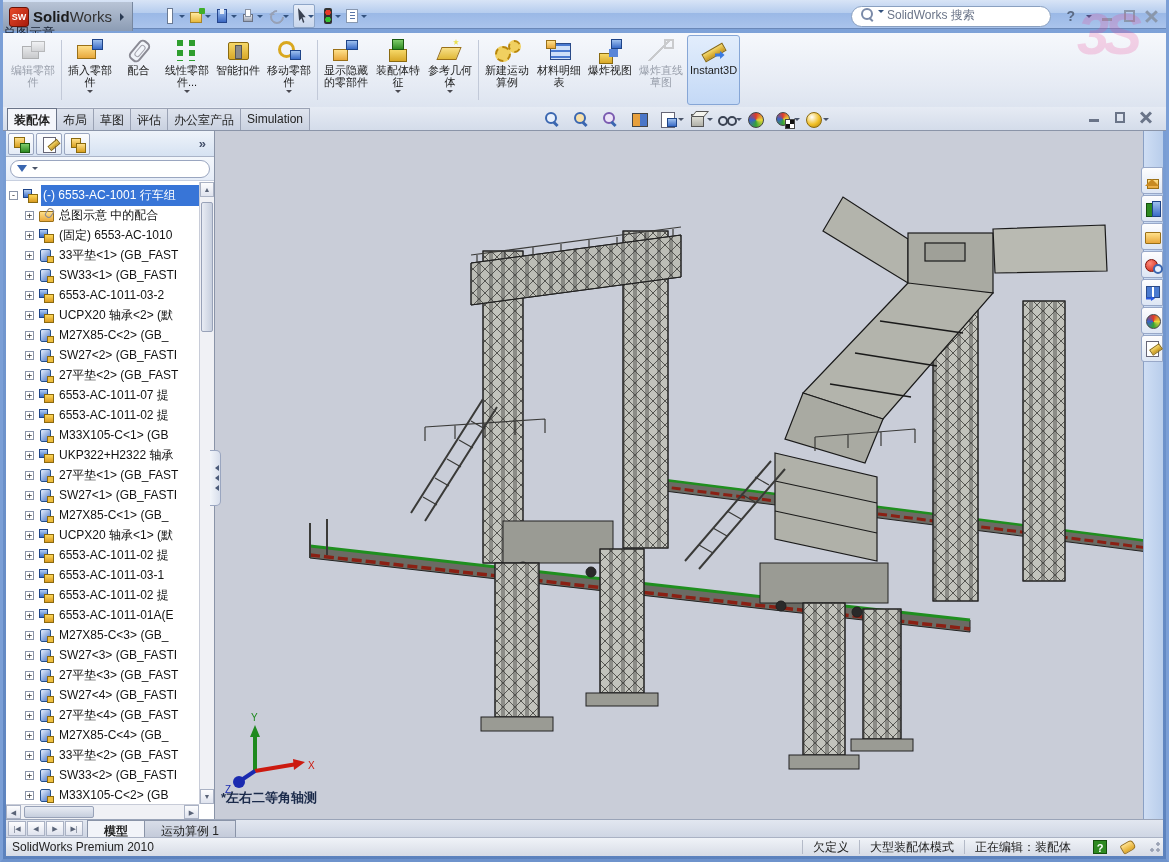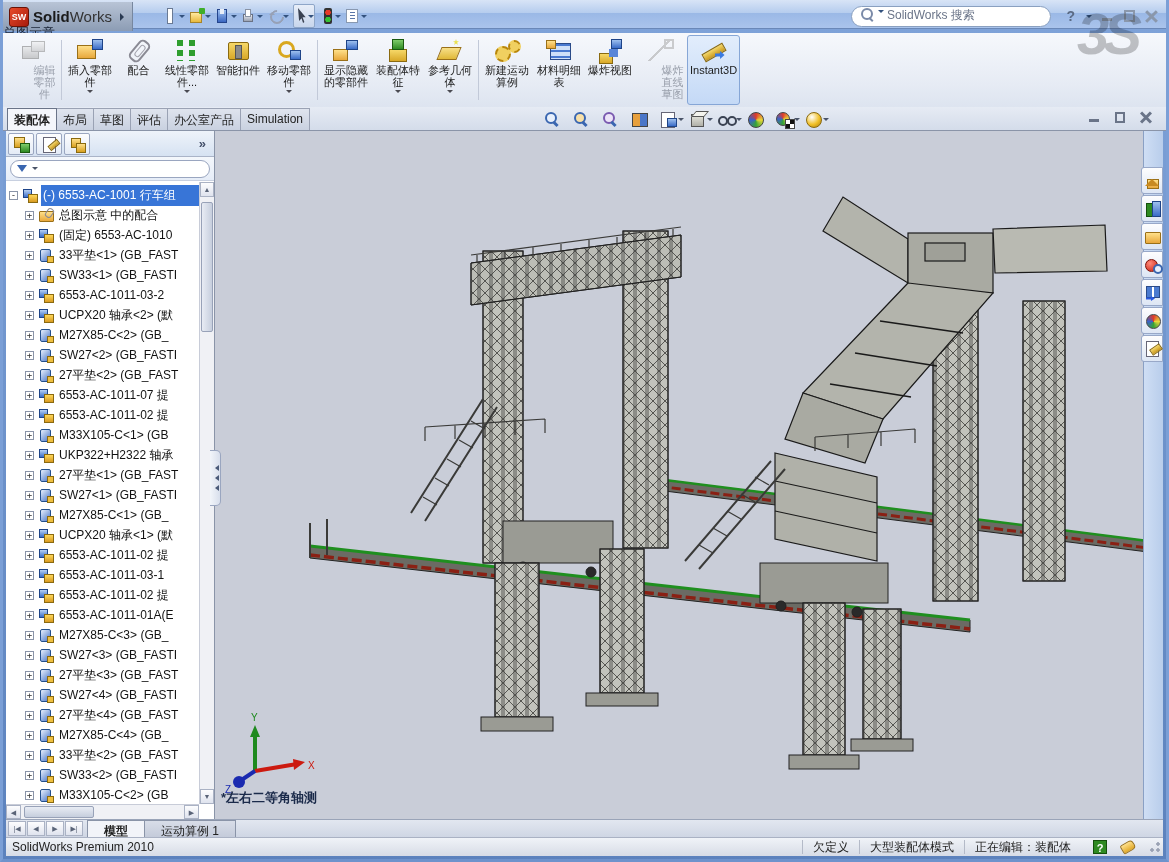--- a/index.html
+++ b/index.html
@@ -65,21 +65,21 @@
   .win-max::before { content:""; position:absolute; inset:0 1px; border:2px solid #8a97ab; }
   .win-close::before,.win-close::after { content:""; position:absolute; left:-1px; top:5px; width:15px; height:3px; background:#8a97ab; }
   .win-close::before { transform:rotate(45deg); } .win-close::after { transform:rotate(-45deg); }
 
   
   .ribbon { position:absolute; left:0; top:33px; right:0; height:74px;
     background:linear-gradient(#f6f8fc,#e6ebf4 70%,#dde4f0); display:flex; align-items:flex-start; padding:2px 0 0 4px; }
   .rbtn { position:relative; display:flex; flex-direction:column; align-items:center;
     min-width:45px; max-width:52px; height:70px; padding:1px 2px; border:1px solid transparent; border-radius:3px; }
   .rbtn[data-state="active"] { background:linear-gradient(#e2edfc,#c4d9f6); border-color:#86a6d6; max-width:70px; }
-  .rbtn[data-state="disabled"] .rlabel { color:#9aa0ac;margin-left:23px; }
+  .rbtn[data-state="disabled"] .rlabel { color:#9aa0ac; }
   .rbtn[data-state="disabled"] .ric { filter:grayscale(1) opacity(.55); }
   .rbtn[data-groupend="true"] { margin-right:5px; }
   .rbtn[data-groupend="true"]::after { content:""; position:absolute; right:-4px; top:4px; bottom:4px;
     width:1px; background:#c2c9d8; }
   .rlabel { font-size:11px; line-height:12px; text-align:center; color:#1c1c1c; }
   .rdd { display:none; width:0; height:0; border:3px solid transparent; border-top-color:#4a4a52; margin-top:2px; }
   .rdd[data-dd="true"] { display:block; }
   .ric { position:relative; width:30px; height:27px; flex:none; }
   .ric::before,.ric::after { content:""; position:absolute; }
   [data-icon="edit-component"]::before { left:4px; top:9px; width:15px; height:11px;
@@ -130,21 +130,21 @@
      background:linear-gradient(#9ec0ee,#3a6cc8); border:1px solid #1e4488;
      box-shadow:-3px 9px 0 -1px #5a86d8; }
   [data-icon="explode-line"]::before { left:2px; top:2px; width:24px; height:22px;
      background:linear-gradient(135deg,transparent 46%,#a8a8a8 46% 54%,transparent 54%); }
   [data-icon="explode-line"]::after { left:18px; top:2px; width:6px; height:6px; border:2px solid #a8a8a8; }
   [data-icon="instant3d"]::before { left:3px; top:11px; width:22px; height:7px;
      background:linear-gradient(#f6d868,#c89820); border:1px solid #8a6a10; transform:rotate(-30deg); }
   [data-icon="instant3d"]::after { left:16px; top:14px; width:10px; height:8px; background:#3a7ae0;
      clip-path:polygon(0 30%,55% 30%,55% 0,100% 50%,55% 100%,55% 70%,0 70%); }
   .dswm { position:absolute; right:30px; top:0; font-size:58px; font-style:italic; font-weight:bold;
-    color:#000000; opacity:.22; letter-spacing:-6px;text-align:center; }
+    color:#ec4899; opacity:.22; letter-spacing:-6px;text-align:center; }
 
   
   .tabrow { position:absolute; left:0; top:107px; right:0; height:24px;
     background:linear-gradient(#e6ebf4,#d4dcea); border-bottom:1px solid #8a94a8; }
   .ctabs { position:absolute; left:4px; bottom:0; display:flex; }
   .ctab { height:22px; padding:3px 6px 0; border:1px solid #9aa2b4; border-bottom:none; margin-right:-1px;
     background:linear-gradient(#dfe4ee,#c9d1e0); color:#222; font-size:12px; }
   .ctab[data-active="true"] { background:#f4f6fb; border-color:#6a7488; font-weight:bold; position:relative; z-index:2; }
   .hud { position:absolute; left:540px; top:3px; display:flex; align-items:center; gap:3px; }
   .hicon { position:relative; width:19px; height:18px; }

